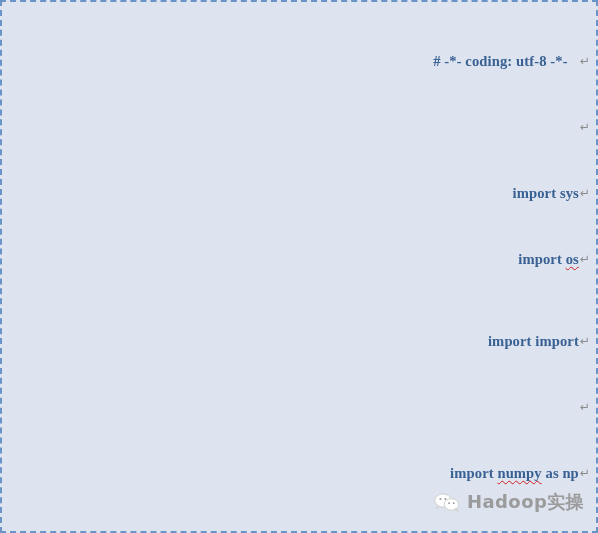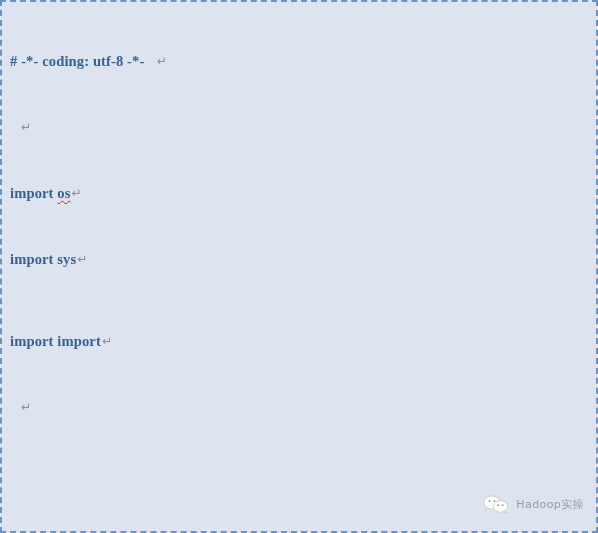--- a/index.html
+++ b/index.html
@@ -27,20 +27,21 @@
     color: #3a6194;
     font-weight: bold;
     white-space: pre;
     letter-spacing: 0.1px;
   }
   .ln {
     display: block;
     height: 16.5px;
     white-space: pre;
     overflow: visible;
+    text-align: right;
   }
   .pilcrow {
     color: #8d8d8d;
     font-weight: normal;
     font-size: 12px;
     font-family: "DejaVu Sans", sans-serif;
     padding-left: 1px;
     vertical-align: 1px;
   }
   .indent-pilcrow {
@@ -59,47 +60,48 @@
     position: absolute;
     right: 12px;
     bottom: 17px;
     display: flex;
     align-items: center;
     gap: 7px;
     user-select: none;
   }
   #watermark .wm-text {
     font-family: "DejaVu Sans", "Liberation Sans", sans-serif;
-    font-size: 11px;
-    font-weight: normal;
+    font-size: 18px;
+    font-weight: bold;
     color: #9b9b9b;
     letter-spacing: 0.4px;
   }
   #wechat-icon { display:block; }
 </style>
 </head>
 <body>
 
 <div id="doc-frame">
 
   <div id="code-area">
 
     <span class="ln"><span># -*- coding: utf-8 -*-   </span><span class="pilcrow">↵</span></span>
 
     <span class="ln"><span class="pilcrow indent-pilcrow">↵</span></span>
 
+    <span class="ln"><span>import sys</span><span class="pilcrow">↵</span></span>
+
     <span class="ln"><span>import </span><span class="sq">os</span><span class="pilcrow">↵</span></span>
-
-    <span class="ln"><span>import sys</span><span class="pilcrow">↵</span></span>
 
 
     <span class="ln"><span>import import</span><span class="pilcrow">↵</span></span>
 
     <span class="ln"><span class="pilcrow indent-pilcrow">↵</span></span>
 
+    <span class="ln"><span>import </span><span class="sq">numpy</span><span> as np</span><span class="pilcrow">↵</span></span>
 
     
 
     
 
     
 
     
 
     

